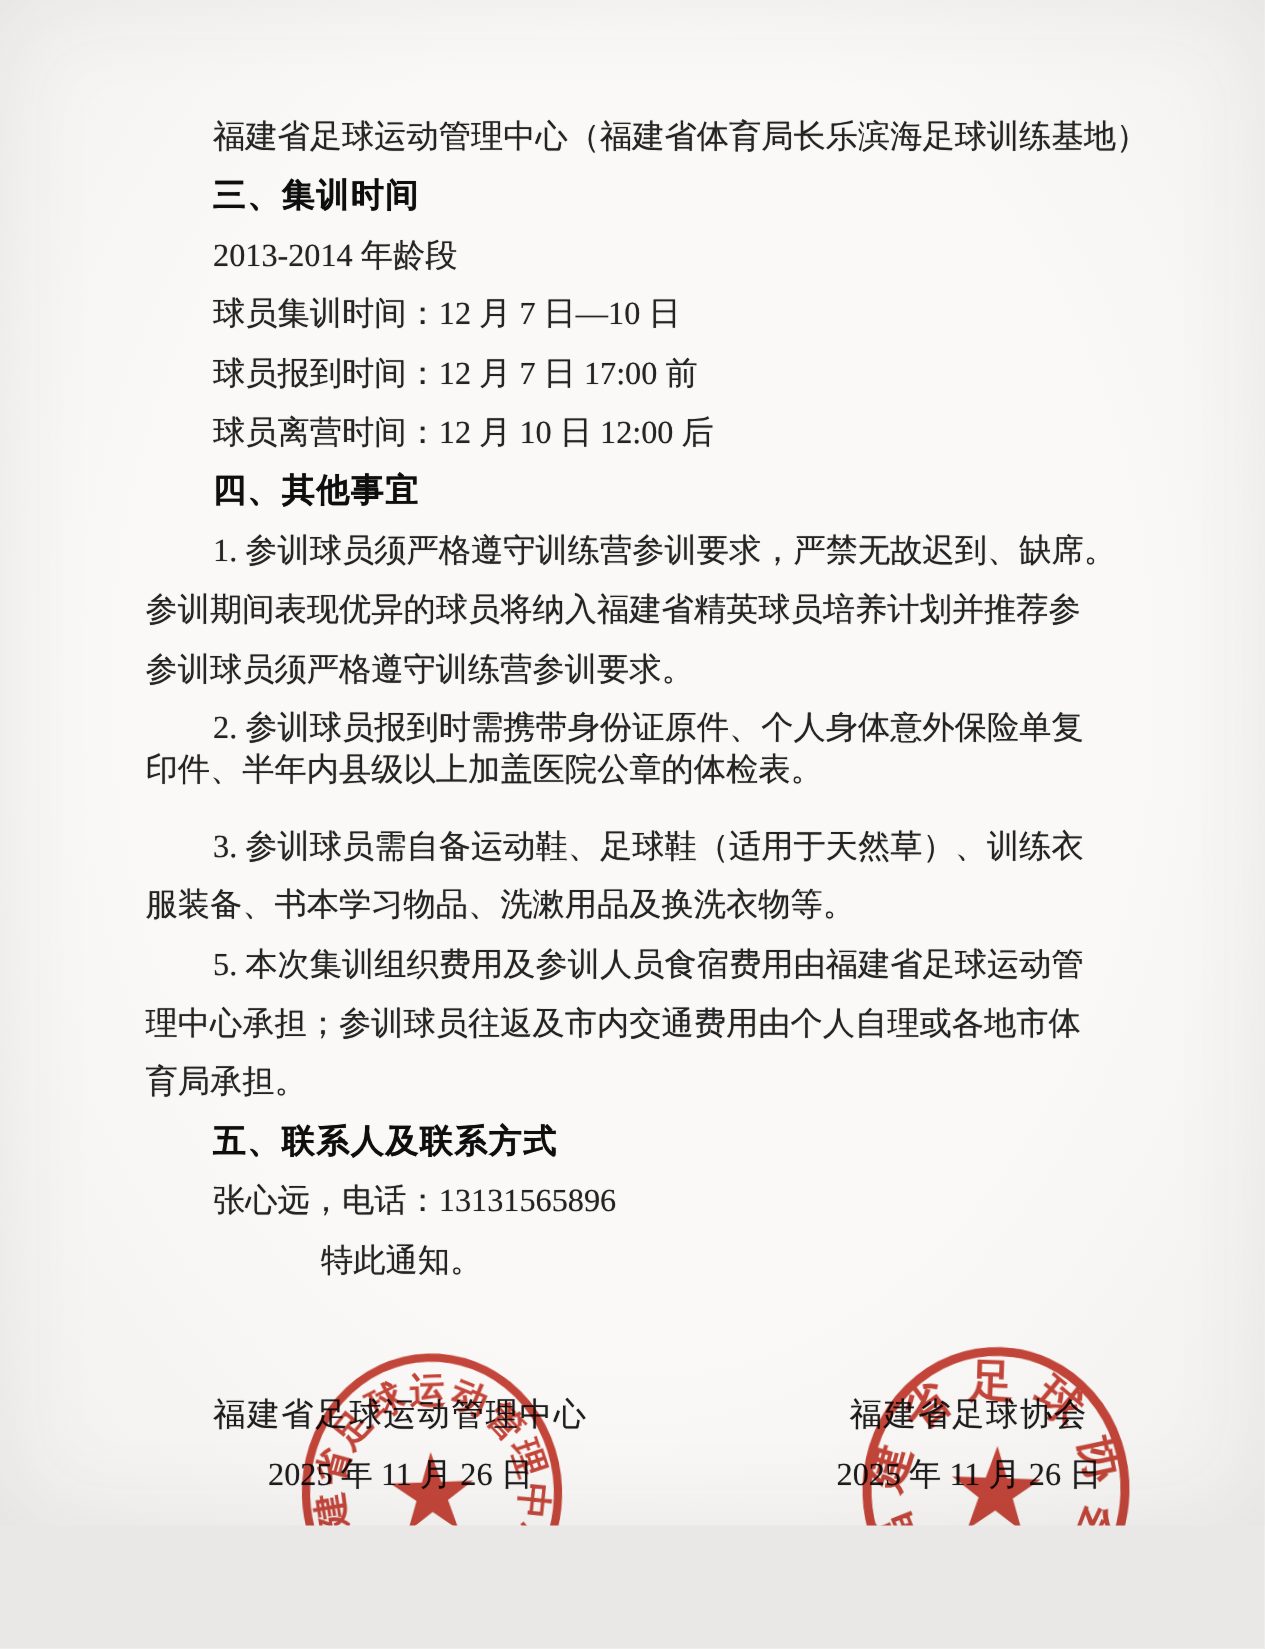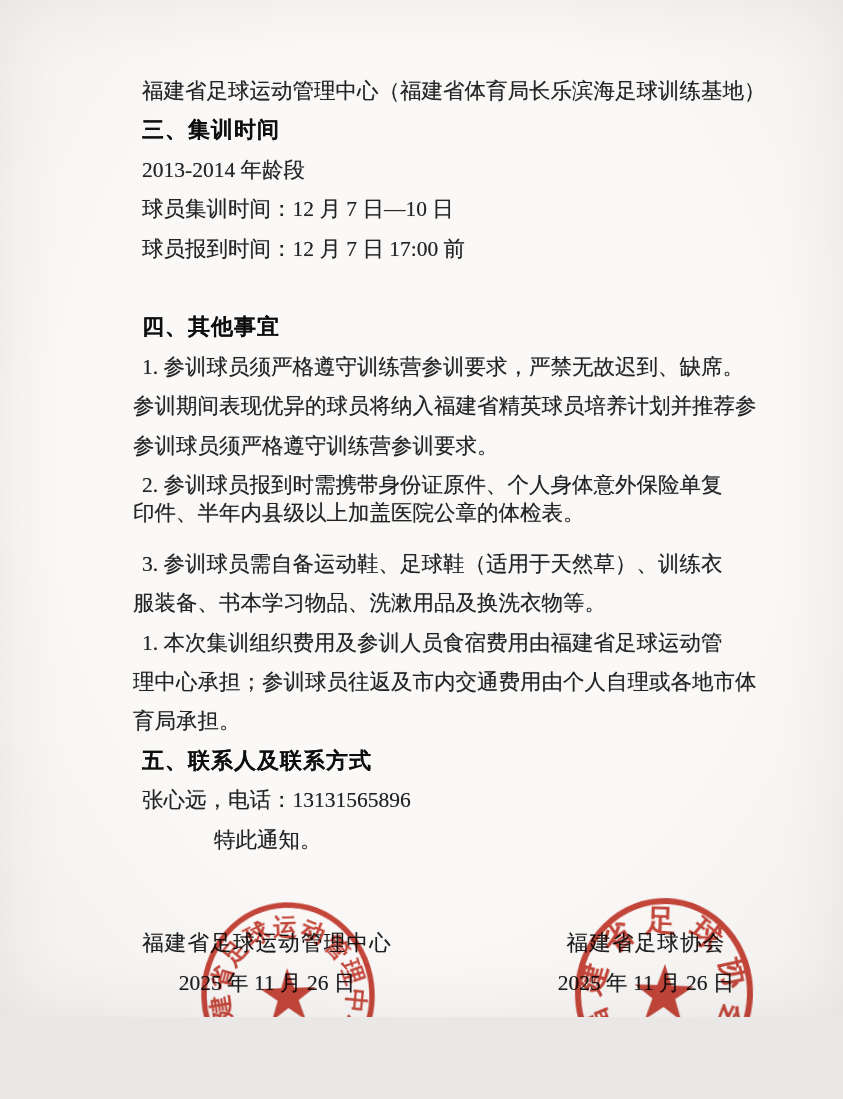--- a/index.html
+++ b/index.html
@@ -16,21 +16,21 @@
     content:"";position:absolute;inset:0;pointer-events:none;
     box-shadow:inset 0 0 70px rgba(60,60,60,0.07);
   }
   .doc-body{position:absolute;inset:0;}
   .line{
     position:absolute;white-space:nowrap;
     font-size:21.5px;line-height:26px;color:#242424;
     text-shadow:0 0 .7px rgba(50,50,50,.55);
   }
   .line.indent{left:142px;}
-  .line.base{left:97px;margin-left:36px;}
+  .line.base{left:97px;}
   .line.indent2{left:166px;margin-left:48px;}
   .line.bold{
     font-family:"Liberation Sans","DejaVu Sans",sans-serif;
     font-weight:700;color:#0e0e0e;font-size:22px;
     text-shadow:0 0 .5px rgba(0,0,0,.65);
     letter-spacing:1px;
   }
   .sig{position:absolute;text-align:center;color:#1d1d1d;}
   .sig-left{left:138px;top:929px;width:258px;}
   .sig-right{left:556px;top:929px;width:180px;}
@@ -53,29 +53,30 @@
 <body>
 
 <div class="page">
 
   <div class="doc-body">
       <div class="line indent" style="top: 78px;">福建省足球运动管理中心（福建省体育局长乐滨海足球训练基地）</div>
       <div class="line indent bold" style="top: 117.4px; text-align: right;">三、集训时间</div>
       <div class="line indent" style="top: 156.8px;">2013-2014 年龄段</div>
       <div class="line indent" style="top: 196.2px;">球员集训时间：12 月 7 日—10 日</div>
       <div class="line indent" style="top: 235.6px;">球员报到时间：12 月 7 日 17:00 前</div>
+      <div class="line indent" style="top: 275px;">球员离营时间：12 月 10 日 12:00 后</div>
       <div class="line indent bold" style="top: 314.4px;">四、其他事宜</div>
       <div class="line indent" style="top: 353.8px;">1. 参训球员须严格遵守训练营参训要求，严禁无故迟到、缺席。</div>
       <div class="line base" style="top: 393.2px;">参训期间表现优异的球员将纳入福建省精英球员培养计划并推荐参</div>
       <div class="line base" style="top: 432.6px;">参训球员须严格遵守训练营参训要求。</div>
       <div class="line indent" style="top: 472px;">2. 参训球员报到时需携带身份证原件、个人身体意外保险单复</div>
       <div class="line base" style="top: 500px;">印件、半年内县级以上加盖医院公章的体检表。</div>
       <div class="line indent" style="top: 550.8px;">3. 参训球员需自备运动鞋、足球鞋（适用于天然草）、训练衣</div>
       <div class="line base" style="top: 590.2px;">服装备、书本学习物品、洗漱用品及换洗衣物等。</div>
-      <div class="line indent" style="top: 629.6px;">1. 本次集训组织费用及参训人员食宿费用由福建省足球运动管</div>
+      <div class="line indent" style="top: 629.6px;">5. 本次集训组织费用及参训人员食宿费用由福建省足球运动管</div>
       <div class="line base" style="top: 669px;">理中心承担；参训球员往返及市内交通费用由个人自理或各地市体</div>
       <div class="line base" style="top: 708.4px;">育局承担。</div>
       <div class="line indent bold" style="top: 747.8px;">五、联系人及联系方式</div>
       <div class="line indent" style="top: 787.2px;">张心远，电话：13131565896</div>
       <div class="line indent2" style="top: 826.6px;">特此通知。</div>
     </div>
 
   <div class="sig sig-left">
     <div class="sig-org">福建省足球运动管理中心</div>
     <div class="sig-date">2025 年 11 月 26 日</div>

